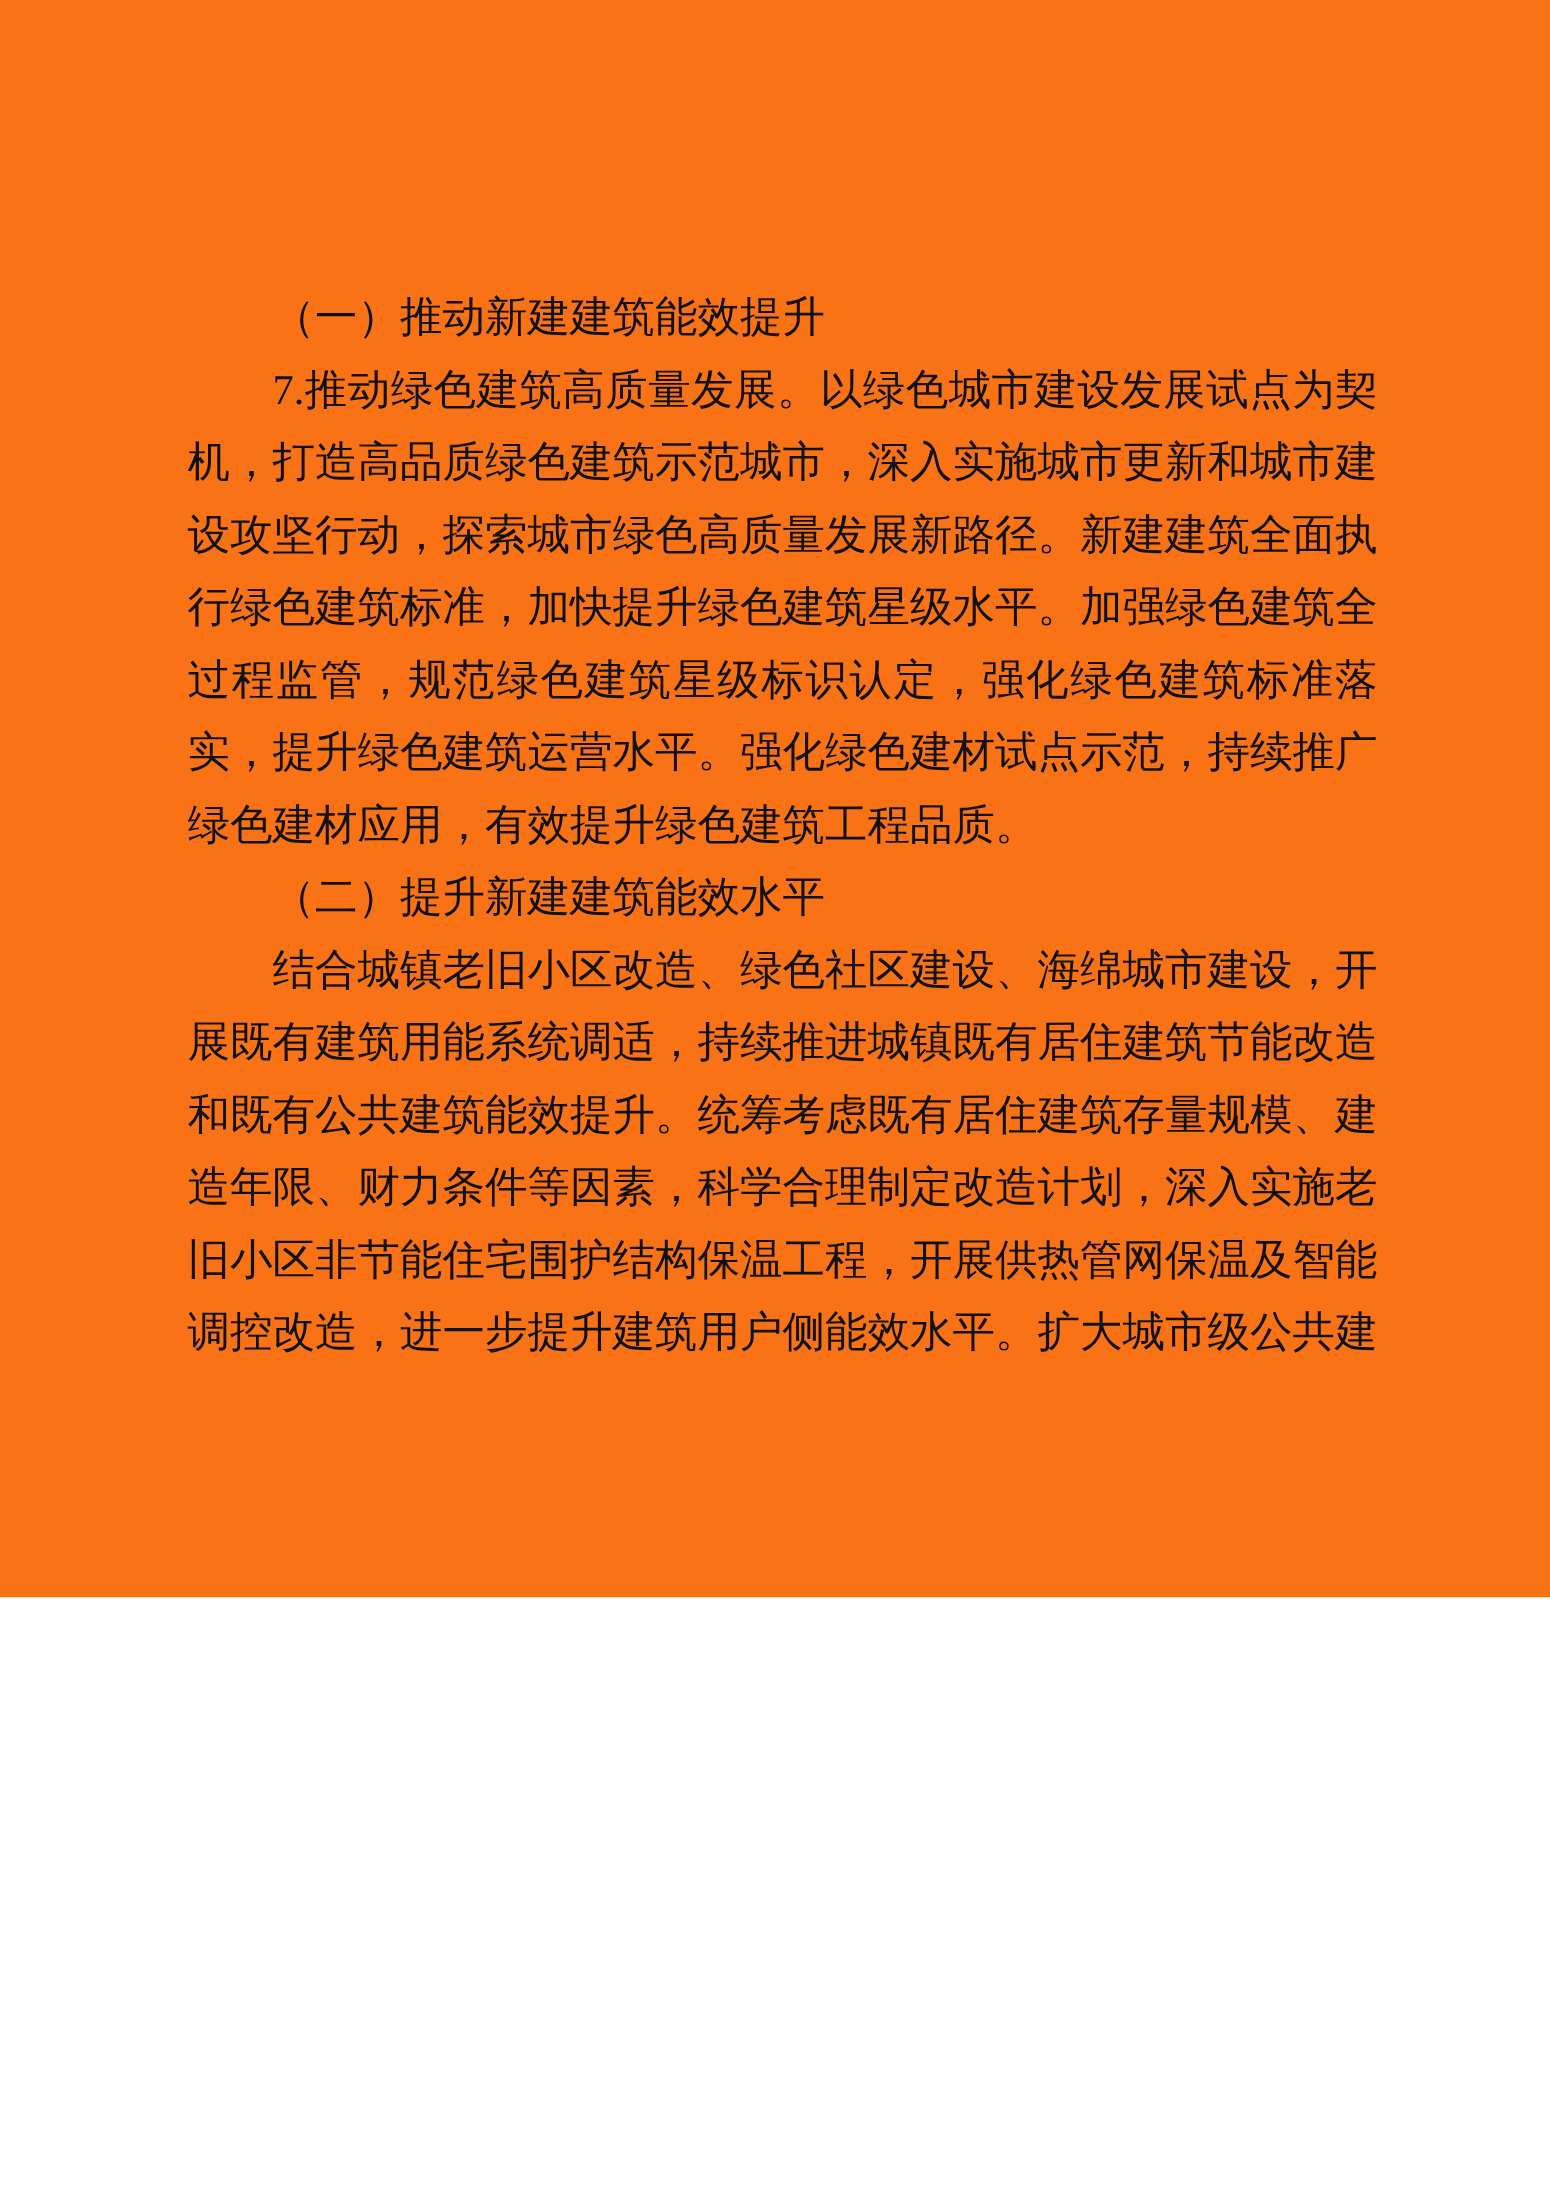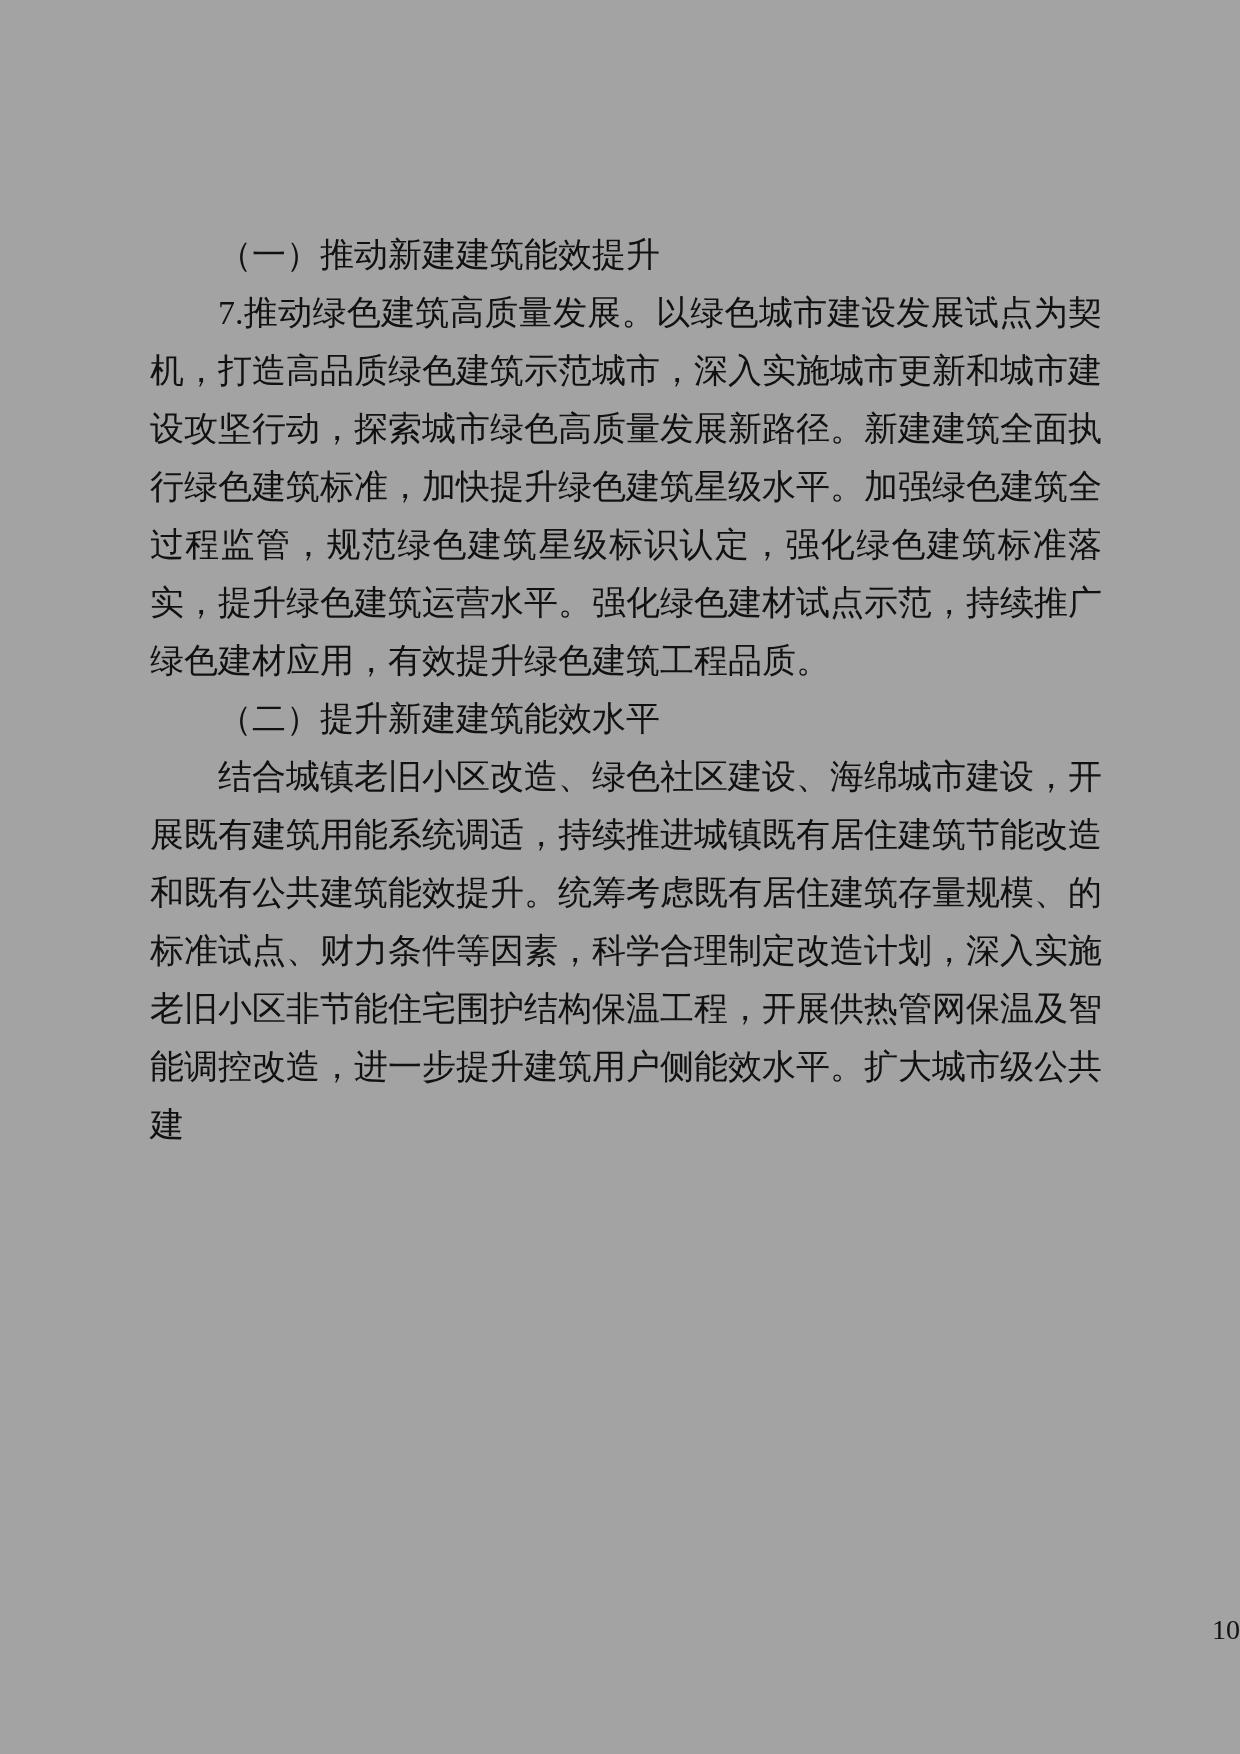--- a/index.html
+++ b/index.html
@@ -3,22 +3,22 @@
 <meta charset="utf-8">
 <style>
   html, body {
     margin: 0;
     padding: 0;
     background: #ffffff;
   }
   .page {
     position: relative;
     width: 1240px;
-    height: 1754px;
-    background: #a3a3a3;
+    height: 1278px;
+    background: #f97316;
     overflow: hidden;
     font-family: "Liberation Serif", "DejaVu Serif", serif;
     color: #111111;
   }
   .content {
     position: absolute;
     left: 150px;
     top: 226px;
     width: 952px;
   }
@@ -49,17 +49,17 @@
   }
 </style>
 </head>
 <body>
 
 <div class="page">
   <div class="content">
     <p class="heading">（一）推动新建建筑能效提升</p>
     <p class="para">7.推动绿色建筑高质量发展。以绿色城市建设发展试点为契机，打造高品质绿色建筑示范城市，深入实施城市更新和城市建设攻坚行动，探索城市绿色高质量发展新路径。新建建筑全面执行绿色建筑标准，加快提升绿色建筑星级水平。加强绿色建筑全过程监管，规范绿色建筑星级标识认定，强化绿色建筑标准落实，提升绿色建筑运营水平。强化绿色建材试点示范，持续推广绿色建材应用，有效提升绿色建筑工程品质。</p>
     <p class="heading">（二）提升新建建筑能效水平</p>
-    <p class="para">结合城镇老旧小区改造、绿色社区建设、海绵城市建设，开展既有建筑用能系统调适，持续推进城镇既有居住建筑节能改造和既有公共建筑能效提升。统筹考虑既有居住建筑存量规模、的标准试点、财力条件等因素，科学合理制定改造计划，深入实施老旧小区非节能住宅围护结构保温工程，开展供热管网保温及智能调控改造，进一步提升建筑用户侧能效水平。扩大城市级公共建</p>
+    <p class="para">结合城镇老旧小区改造、绿色社区建设、海绵城市建设，开展既有建筑用能系统调适，持续推进城镇既有居住建筑节能改造和既有公共建筑能效提升。统筹考虑既有居住建筑存量规模、建造年限、财力条件等因素，科学合理制定改造计划，深入实施老旧小区非节能住宅围护结构保温工程，开展供热管网保温及智能调控改造，进一步提升建筑用户侧能效水平。扩大城市级公共建</p>
   </div>
 
   <div class="page-number">10</div>
 </div>
 
 </body></html>

